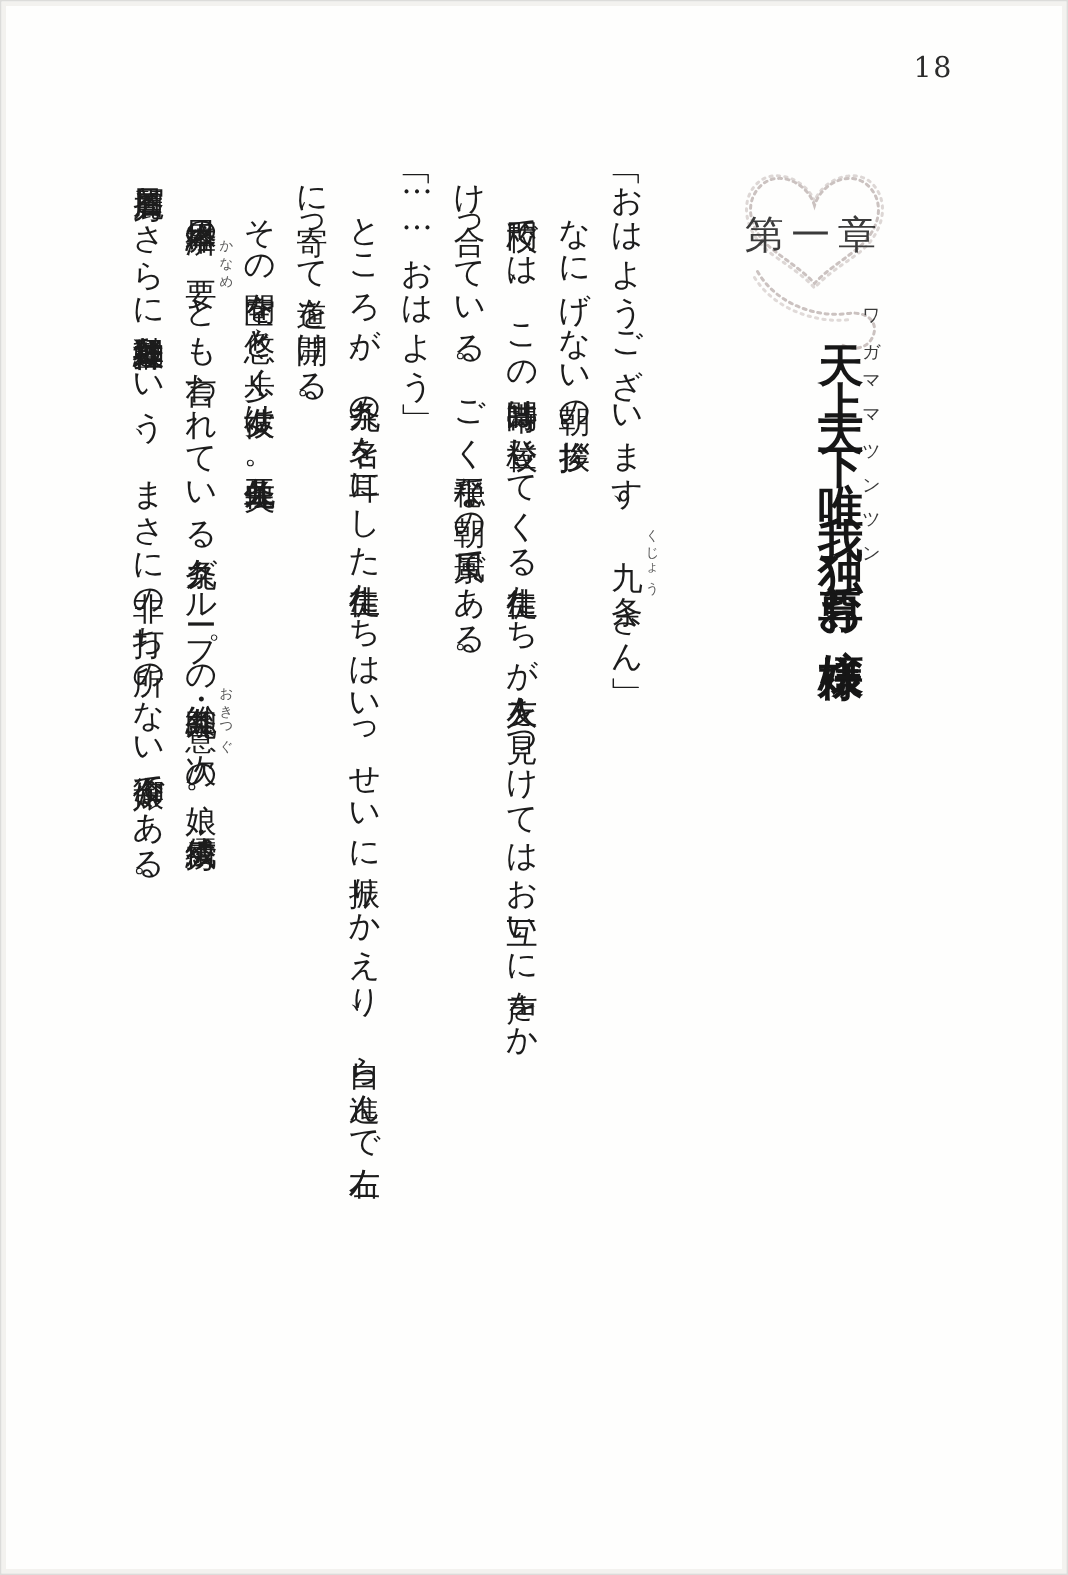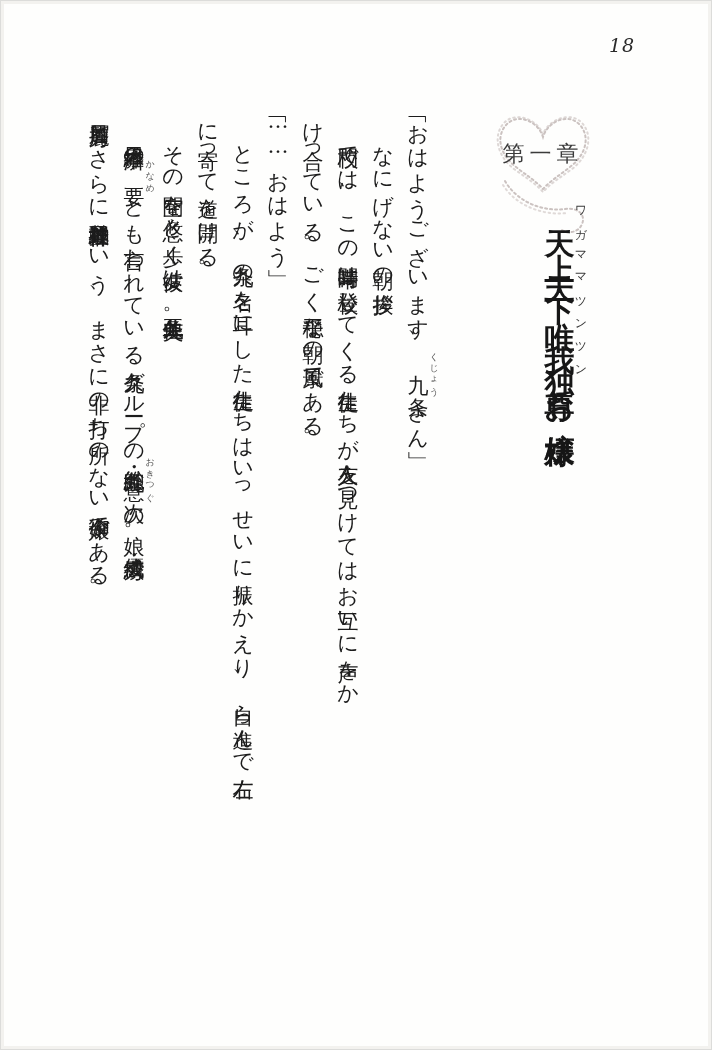--- a/index.html
+++ b/index.html
@@ -11,32 +11,32 @@
   }
   .page{
     position:absolute;inset:0;
     background:#fefefd;
     border:1px solid #dcdcda;
     box-shadow:inset 0 0 0 3px #f3f2ef;
   }
   
   .page-number{
     position:absolute;top:33px;left:608px;
-    font-size:19px;font-style:italic;color:#2b2b2b;
+    font-size:19px;color:#2b2b2b;
     letter-spacing:1px;
   }
   
   .ornament{
     position:absolute;top:102px;left:486px;width:112px;height:140px;
   }
   .ornament svg{position:absolute;inset:0;}
   .chapter-label{
     position:absolute;top:36px;left:0;width:100%;
     text-align:center;
-    font-size:22px;letter-spacing:5px;color:#3b3b3b;
+    font-size:26px;letter-spacing:5px;color:#3b3b3b;
     font-weight:500;
   }
   
   .chapter-title{
     position:absolute;top:196px;right:124px;
     writing-mode:vertical-rl;text-orientation:upright;
     font-size:30px;font-weight:bold;color:#161616;
     letter-spacing:3px;line-height:46px;
   }
   .chapter-title rt{

